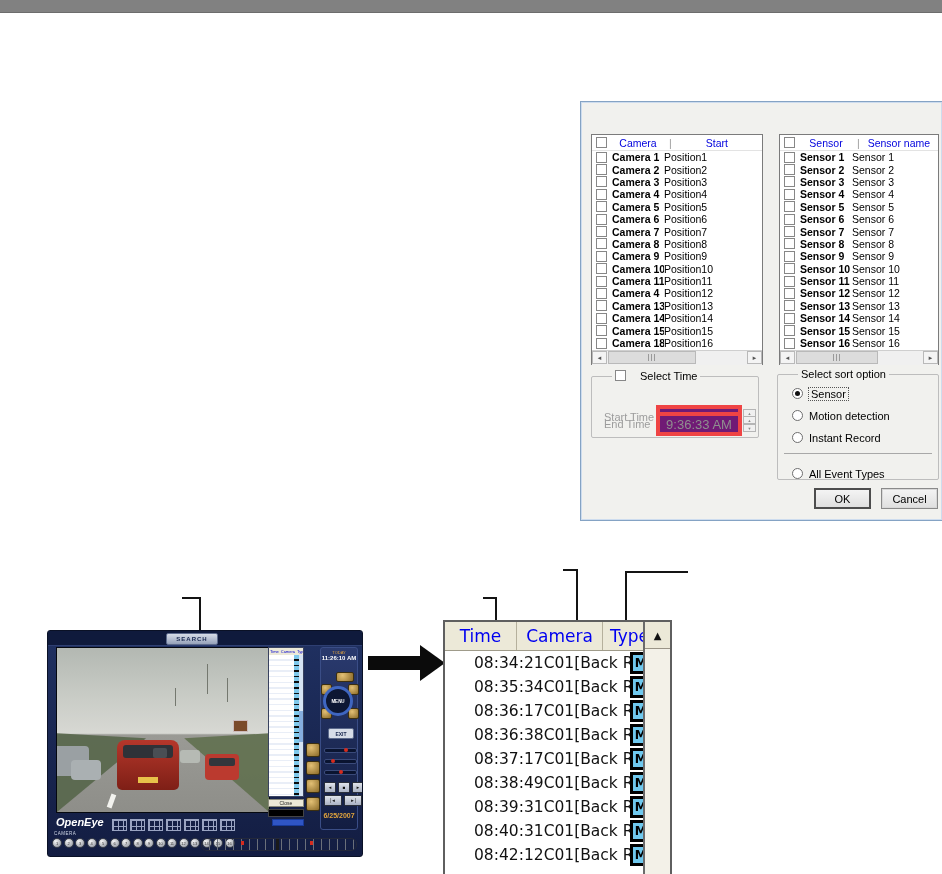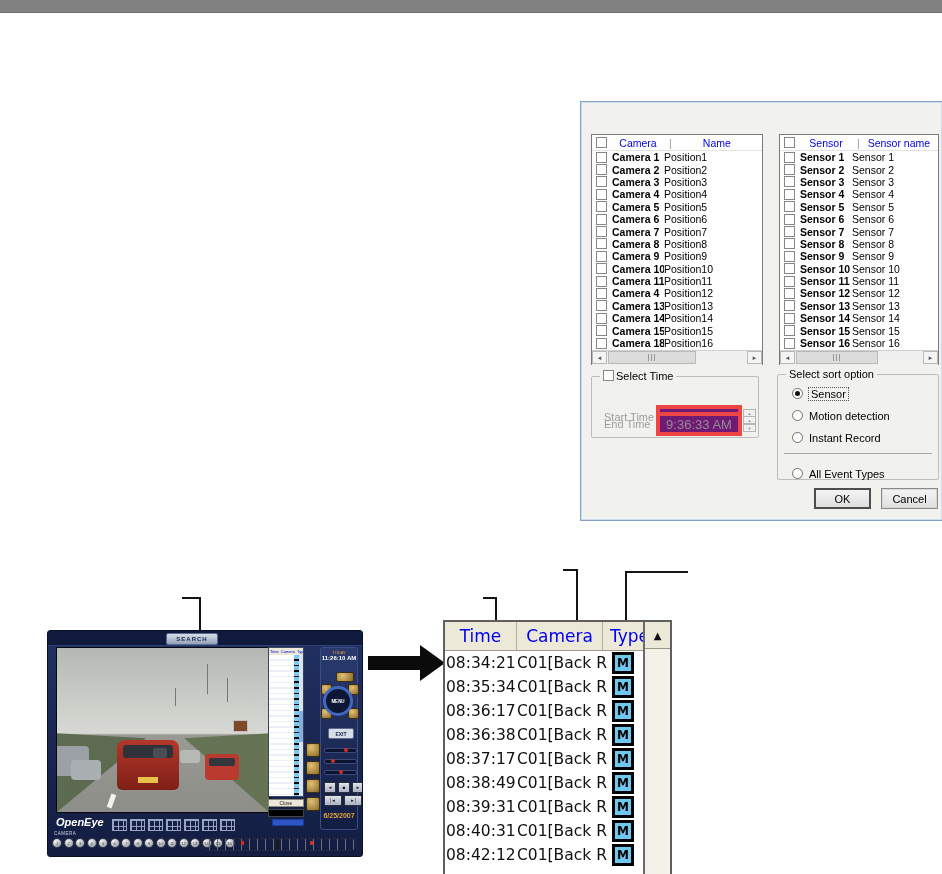--- a/index.html
+++ b/index.html
@@ -28,21 +28,21 @@
   .lb-nm{white-space:nowrap;}
   .hscroll{height:14px;border-top:1px solid #cfcfcf;background:#f0f0f0;position:relative;}
   .hs-btn{position:absolute;top:0;width:15px;height:13px;background:#f4f4f4;border:1px solid #b9b9b9;
           font-size:6px;color:#555;display:flex;align-items:center;justify-content:center;box-sizing:border-box;}
   .hs-left{left:0;} .hs-right{right:0;}
   .hs-thumb{position:absolute;left:16px;top:0;width:52%;height:13px;background:#dcdcdc;border:1px solid #b9b9b9;box-sizing:border-box;
             display:flex;align-items:center;justify-content:center;}
   .hs-grip{width:8px;height:7px;background-image:repeating-linear-gradient(90deg,#9a9a9a 0 1px,transparent 1px 3px);}
 
   .group{position:absolute;border:1px solid #bdbdbd;border-radius:2px;}
-  .group-label{position:absolute;top:-7px;left:8px;background:#f1f1ee;padding:0 3px;font-size:11px;display:flex;gap:2px;}
+  .group-label{position:absolute;top:-7px;left:20px;background:#f1f1ee;padding:0 3px;font-size:11px;display:flex;gap:14px;}
   .gray{color:#9c9c9c;}
   .time-row{position:absolute;left:12px;display:flex;align-items:center;font-size:11px;}
   .time-field{width:78px;height:16px;border:4px solid #ef4444;background:#701a75;color:#8f8f8f;
               display:flex;align-items:center;justify-content:center;font-size:13px;}
   .spinner{width:13px;height:16px;display:flex;flex-direction:column;margin-left:1px;}
   .spin-btn{flex:1;background:#f0f0f0;border:1px solid #b5b5b5;font-size:4px;color:#8d8d8d;
             display:flex;align-items:center;justify-content:center;}
   .radio-row{position:absolute;left:14px;display:flex;align-items:center;gap:6px;font-size:11px;height:13px;}
   .radio{width:11px;height:11px;border-radius:50%;border:1px solid #6e6e6e;background:#fff;position:relative;flex:none;box-sizing:border-box;}
   .radio.sel::after{content:"";position:absolute;left:2px;top:2px;width:5px;height:5px;border-radius:50%;background:#111;}
@@ -65,21 +65,21 @@
   .zlist{position:absolute;left:443px;top:620px;width:229px;height:260px;background:#fff;
          border:2px solid #5f5f5f;border-bottom:none;box-sizing:border-box;display:flex;
          font-family:"DejaVu Sans",sans-serif;}
   .zl-main{width:198px;flex:none;}
   .zl-head{height:28px;background:#ece9d8;border-bottom:1px solid #9f9b8a;display:flex;align-items:center;
            color:#0000f0;font-size:17px;}
   .zl-hc{box-sizing:border-box;height:100%;display:flex;align-items:center;justify-content:center;}
   .zl-ht{width:72px;border-right:1px solid #b5b09c;}
   .zl-hcam{width:86px;border-right:1px solid #b5b09c;}
   .zl-htype{flex:1;overflow:hidden;justify-content:flex-start;padding-left:7px;white-space:nowrap;}
-  .zl-row{height:24px;display:flex;align-items:center;font-size:15.5px;color:#111;}
+  .zl-row{height:24px;display:flex;align-items:center;font-size:15.5px;color:#111;margin-left:28px;}
   .zl-time{width:72px;padding-left:1px;box-sizing:border-box;}
   .zl-cam{width:86px;white-space:nowrap;}
   .zl-type{flex:1;display:flex;justify-content:center;}
   .m-icon{width:16px;height:16px;background:#6fc8ee;border:3px solid #000;display:flex;align-items:center;
           justify-content:center;font-size:12px;font-weight:bold;color:#000;line-height:1;}
   .zl-scroll{flex:1;border-left:2px solid #6b6b6b;background:#f3f1e8;display:flex;flex-direction:column;}
   .zl-up{height:26px;background:#ece9d8;border-bottom:1px solid #9a9486;display:flex;align-items:center;
          justify-content:center;font-size:10px;color:#111;}
 
   
@@ -154,21 +154,21 @@
 
   <div class="topbar"></div>
 
   <div class="dialog">
 
     <div class="listbox" style="left:10px;top:32px;width:170px;height:229px;">
       <div class="lb-head">
         <span class="cb hcb"></span>
         <span class="hc1">Camera</span>
         <span class="sep">|</span>
-        <span class="hc2">Name</span>
+        <span class="hc2">Start</span>
       </div>
       <div class="lb-rows" id="camera-rows">
           <div class="lb-row">
             <span class="cb"></span>
             <span class="lb-id">Camera 1</span>
             <span class="lb-nm">Position1</span>
           </div>
           <div class="lb-row">
             <span class="cb"></span>
             <span class="lb-id">Camera 2</span>

